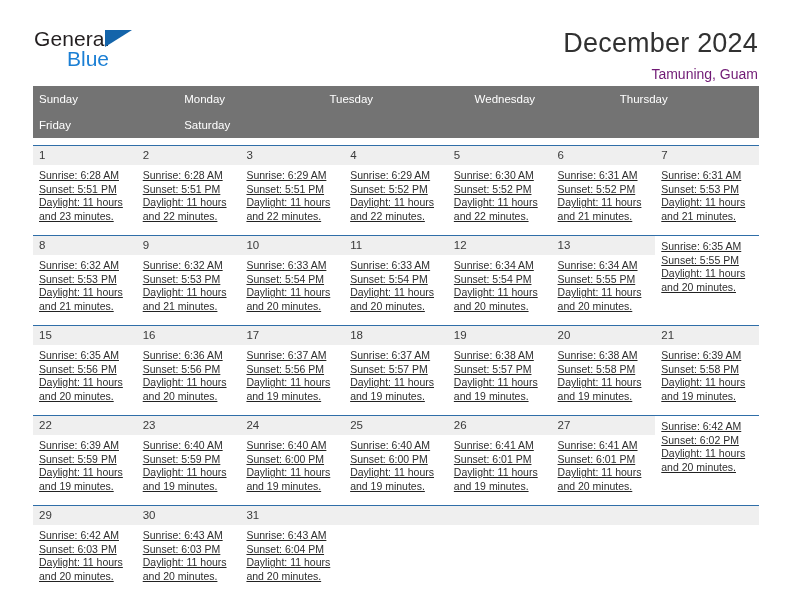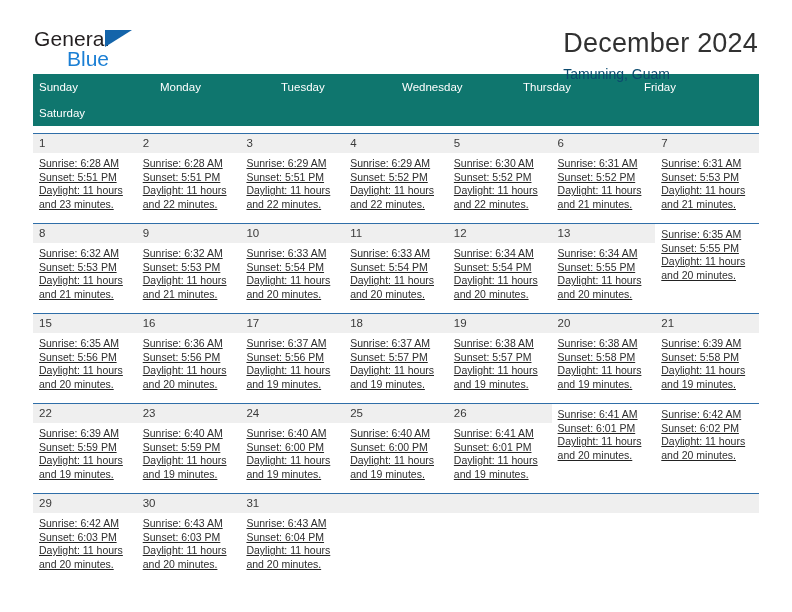--- a/index.html
+++ b/index.html
@@ -22,21 +22,21 @@
     padding: 0;
   }
 
   
   .header {
     display: flex;
     align-items: flex-start;
     justify-content: space-between;
     padding: 28px 34px 0 34px;
     box-sizing: border-box;
-    height: 74px;
+    height: 86px;
     gap: 48px;
   }
   .logo {
     position: relative;
     width: 120px;
     height: 48px;
     line-height: 1;
     user-select: none;
   }
   .logo-general {
@@ -60,47 +60,48 @@
   .logo-blue {
     font-size: 21px;
     color: #1b7fd4;
     position: absolute;
     left: 33px;
     top: 20px;
     display: block;
     text-align: right;
   }
   .title-wrap {
+    text-align: right;
     padding-top: 0px;
   }
   .cal-title {
     font-size: 27px;
     font-weight: normal;
     color: #313131;
     line-height: 30px;
     margin: 0;
     letter-spacing: 0.2px;
   }
   .cal-subtitle {
     font-size: 14px;
-    color: #0c4a6e;
+    color: #701a75;
     line-height: 20px;
     margin: 6px 0 0 0;
   }
 
   
   .calendar {
     margin: 0 auto;
     width: 726px;
     box-sizing: border-box;
   }
   .weekdays {
     display: grid;
-    grid-template-columns: repeat(6, 1fr);
-    background: #0f766e;
+    grid-template-columns: repeat(5, 1fr);
+    background: #737373;
   }
   .weekday {
     color: #ffffff;
     font-size: 11.5px;
     padding: 6px 0 6px 6px;
     line-height: 14px;
     box-sizing: border-box;
   }
   .week {
     display: grid;
@@ -404,20 +405,21 @@
       <div class="cell">
         <div class="daynum">26</div>
         <div class="cell-body">
           <div class="cell-line">Sunrise: 6:41 AM</div>
           <div class="cell-line">Sunset: 6:01 PM</div>
           <div class="cell-line">Daylight: 11 hours</div>
           <div class="cell-line">and 19 minutes.</div>
         </div>
       </div>
       <div class="cell">
+        <div class="daynum">27</div>
         <div class="cell-body">
           <div class="cell-line">Sunrise: 6:41 AM</div>
           <div class="cell-line">Sunset: 6:01 PM</div>
           <div class="cell-line">Daylight: 11 hours</div>
           <div class="cell-line">and 20 minutes.</div>
         </div>
       </div>
       <div class="cell">
         <div class="cell-body">
           <div class="cell-line">Sunrise: 6:42 AM</div>

